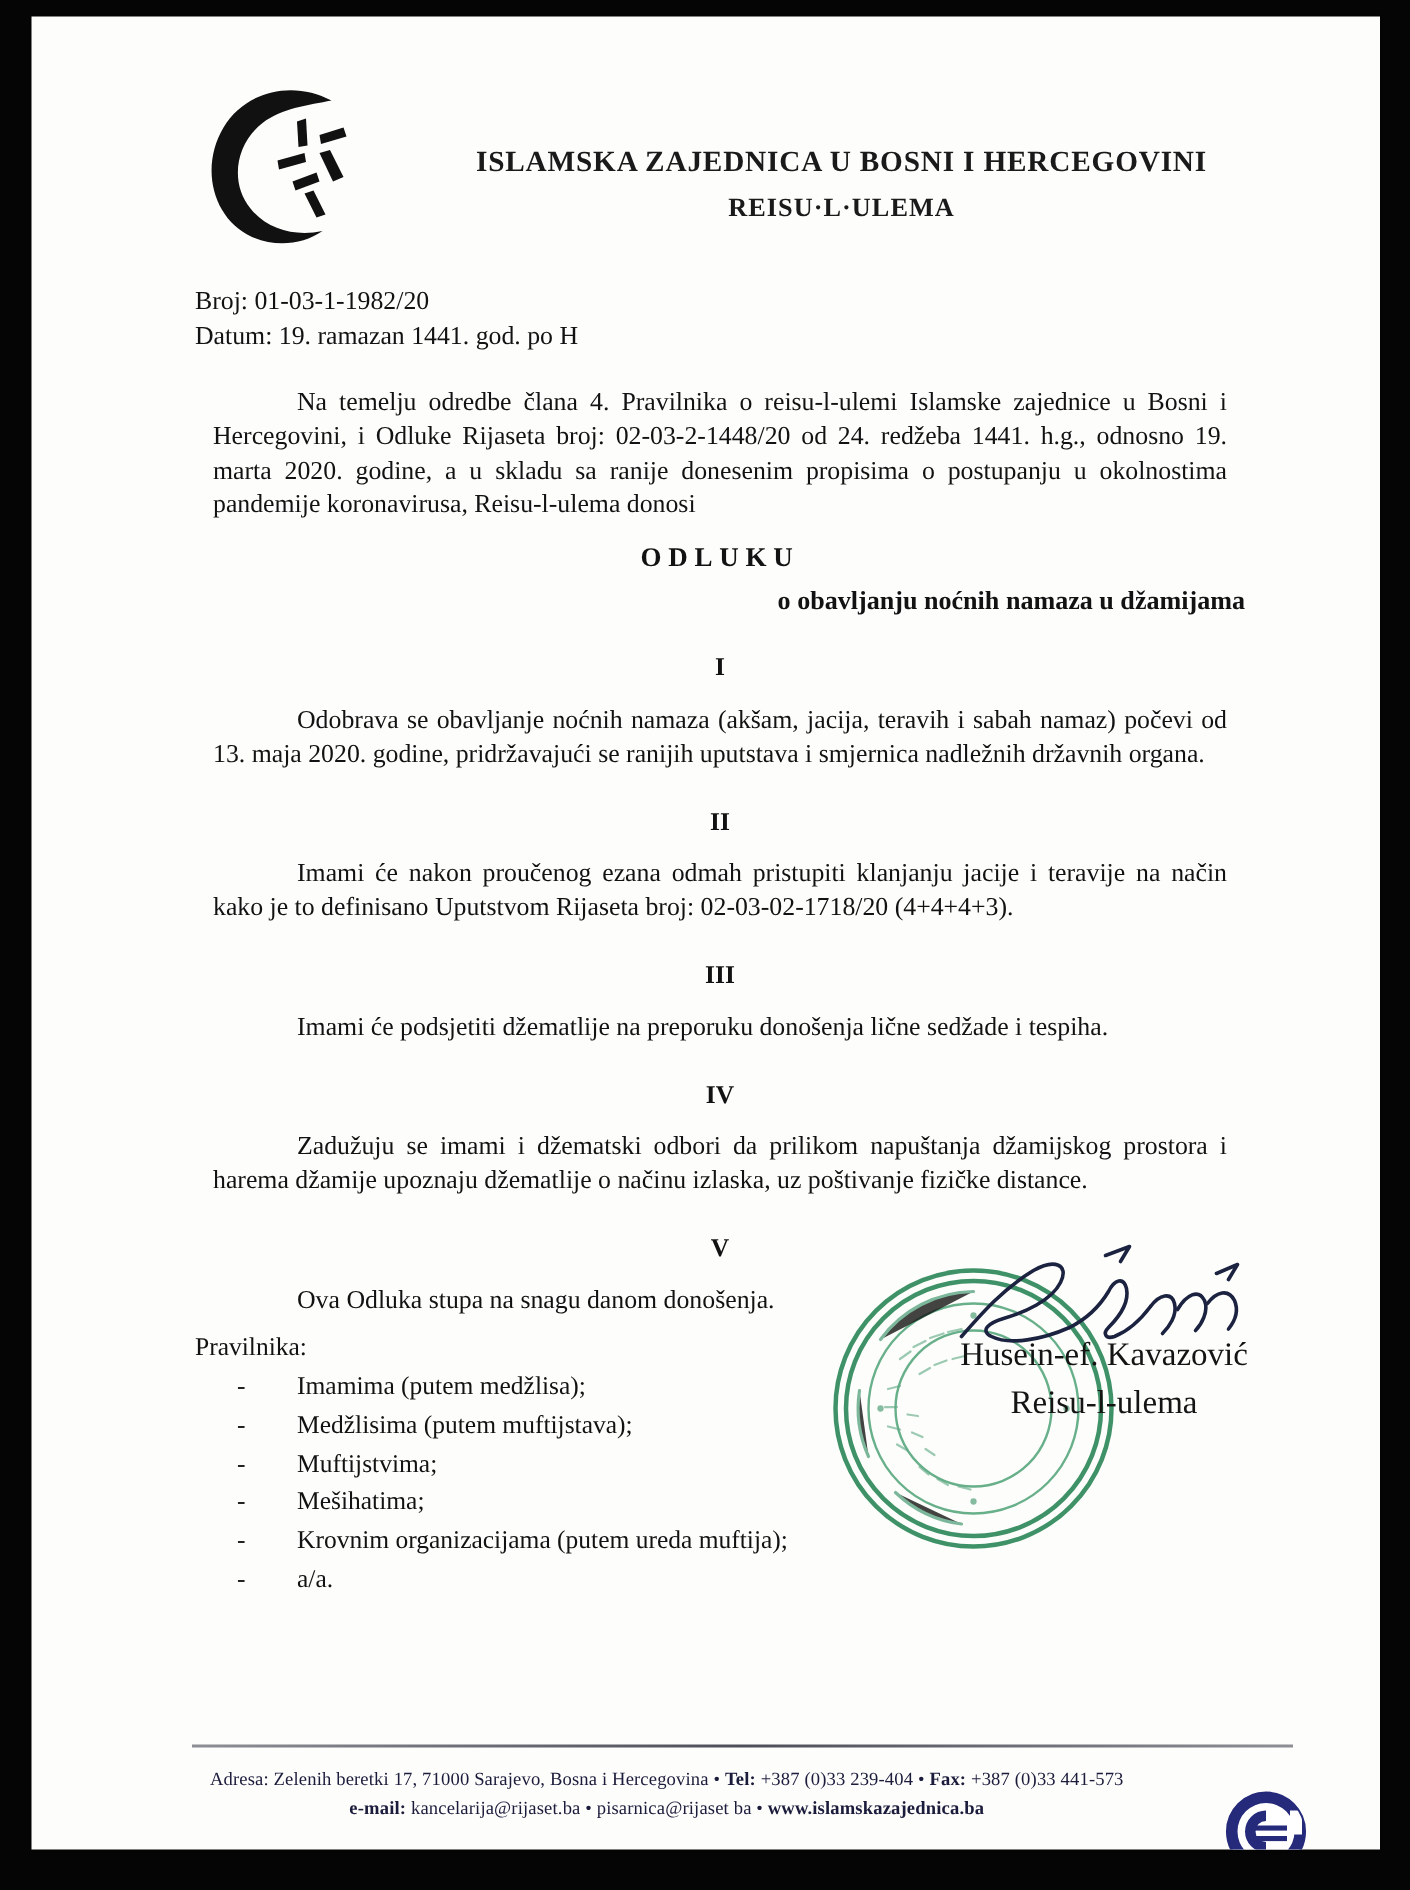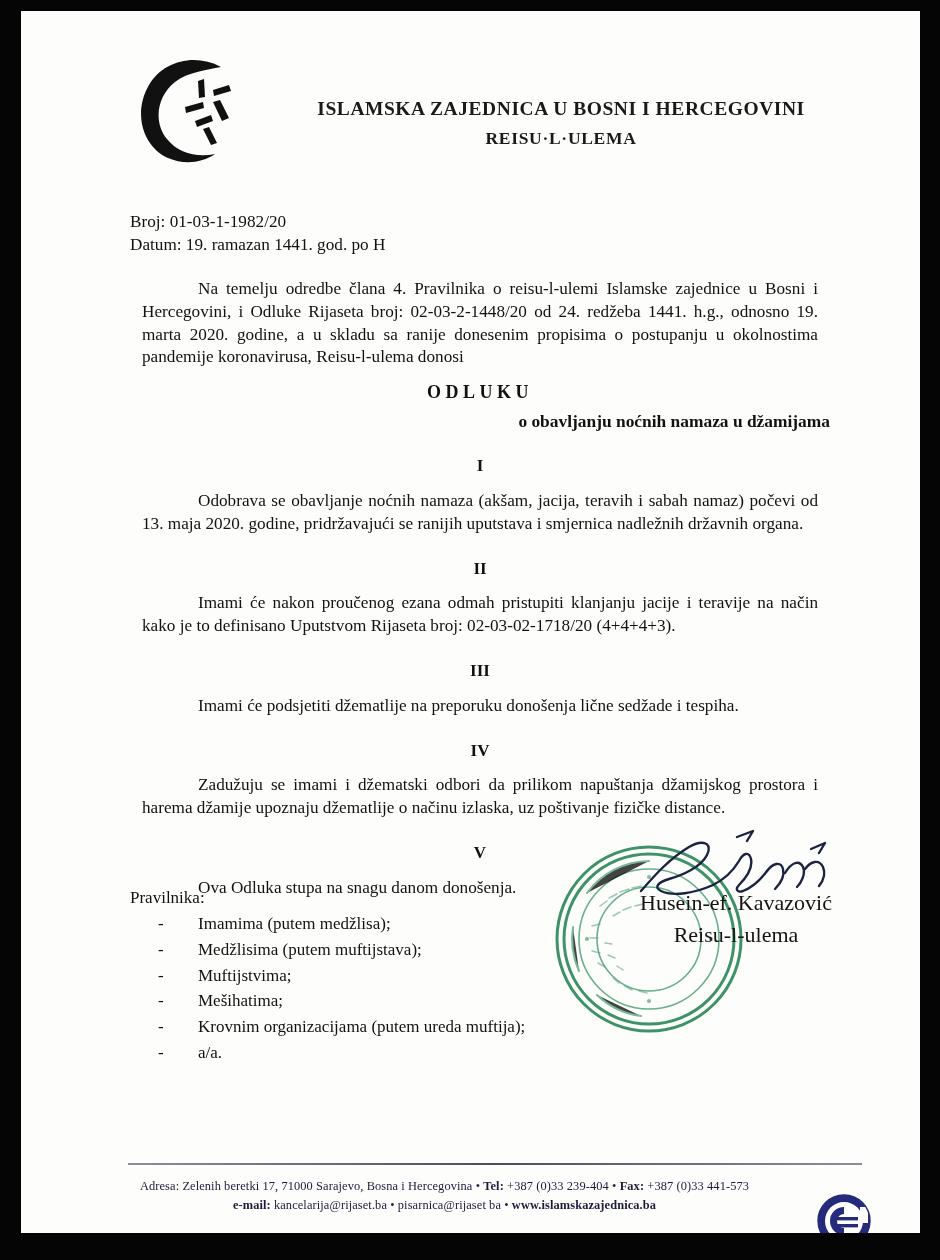--- a/index.html
+++ b/index.html
@@ -60,21 +60,21 @@
     font-size: 17.5px;
     font-weight: bold;
     letter-spacing: 0.7px;
     color: #1a1a1a;
     margin-top: 8px;
   }
 
   
   #doc-body {
     position: absolute;
-    left: 109px; top: 200px;
+    left: 109px; top: 179px;
     width: 700px;
     color: #121212;
     font-size: 17.2px;
     line-height: 1.33;
   }
 
   .meta-block { margin-bottom: 21px; }
   .meta-line { white-space: nowrap; }
   .meta-line.indent { padding-left: 46px; }
 

